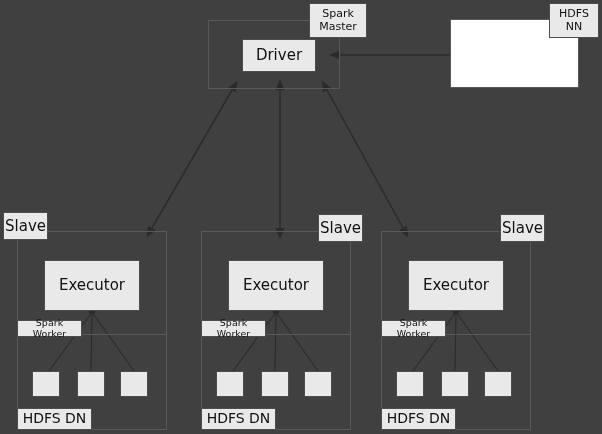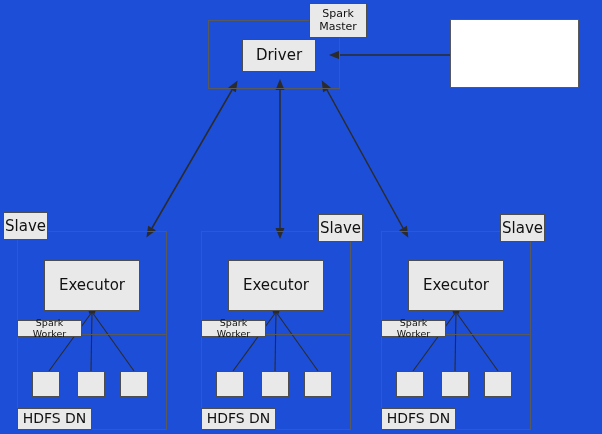--- a/index.html
+++ b/index.html
@@ -4,21 +4,21 @@
 <style>
   html, body {
     margin: 0;
     padding: 0;
     background: #ffffff;
   }
   #canvas {
     position: relative;
     width: 602px;
     height: 434px;
-    background: #1d4ed8;
+    background: #404040;
     font-family: "DejaVu Sans", "Liberation Sans", sans-serif;
     overflow: hidden;
   }
   #svg-layer {
     position: absolute;
     left: 0;
     top: 0;
     width: 602px;
     height: 434px;
   }
@@ -102,20 +102,22 @@
     <line x1="456" y1="312" x2="455" y2="371" stroke="#2b2b2b" stroke-width="1.1" marker-start="url(#ah-start)"></line>
     <line x1="456" y1="312" x2="498" y2="371" stroke="#2b2b2b" stroke-width="1.1" marker-start="url(#ah-start)"></line>
   </svg>
 
   <div class="container-box" style="left:208px; top:20px; width:132px; height:69px;"></div>
   <div class="node lbl-sm" style="left:309px; top:3px; width:58px; height:35px;">Spark
 Master</div>
   <div class="node lbl-lg" style="left:242px; top:39px; width:74px; height:33px;">Driver</div>
 
   <div class="plain-box" style="left:450px; top:19px; width:129px; height:69px;"></div>
+  <div class="node lbl-sm" style="left:549px; top:3px; width:50px; height:35px;">HDFS
+NN</div>
 
   <div class="container-box" style="left:17px; top:231px; width:150px; height:199px;"></div>
   <div class="divider" style="left:17px; top:334px; width:150px;"></div>
   <div class="node lbl-lg" style="left:3px; top:212px; width:45px; height:28px;">Slave</div>
   <div class="node lbl-lg" style="left:44px; top:260px; width:96px; height:51px;">Executor</div>
   <div class="node lbl-sm" style="left:17px; top:320px; width:65px; height:17px; font-size:9.5px;">Spark Worker</div>
   <div class="small-block" style="left:32px; top:371px; width:28px; height:26px;"></div>
   <div class="small-block" style="left:77px; top:371px; width:28px; height:26px;"></div>
   <div class="small-block" style="left:120px; top:371px; width:28px; height:26px;"></div>
   <div class="node lbl-md" style="left:17px; top:408px; width:75px; height:22px;">HDFS DN</div>

